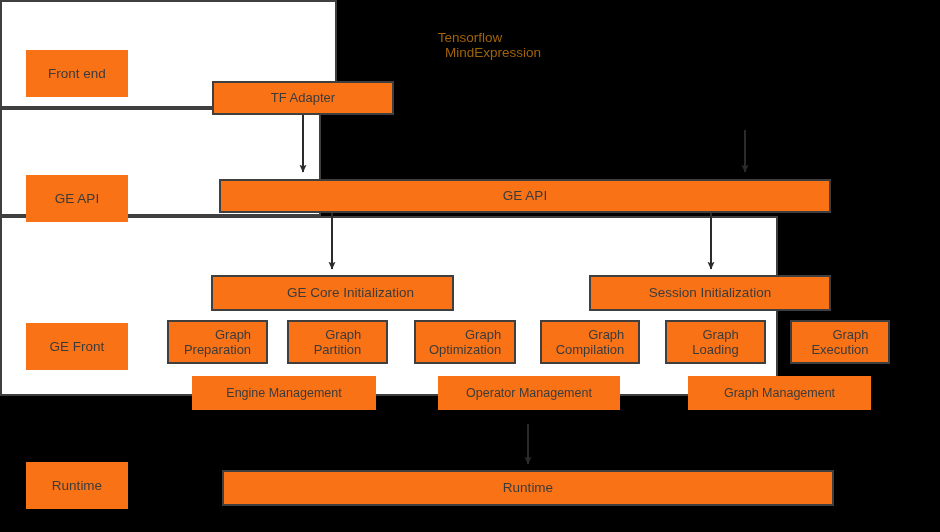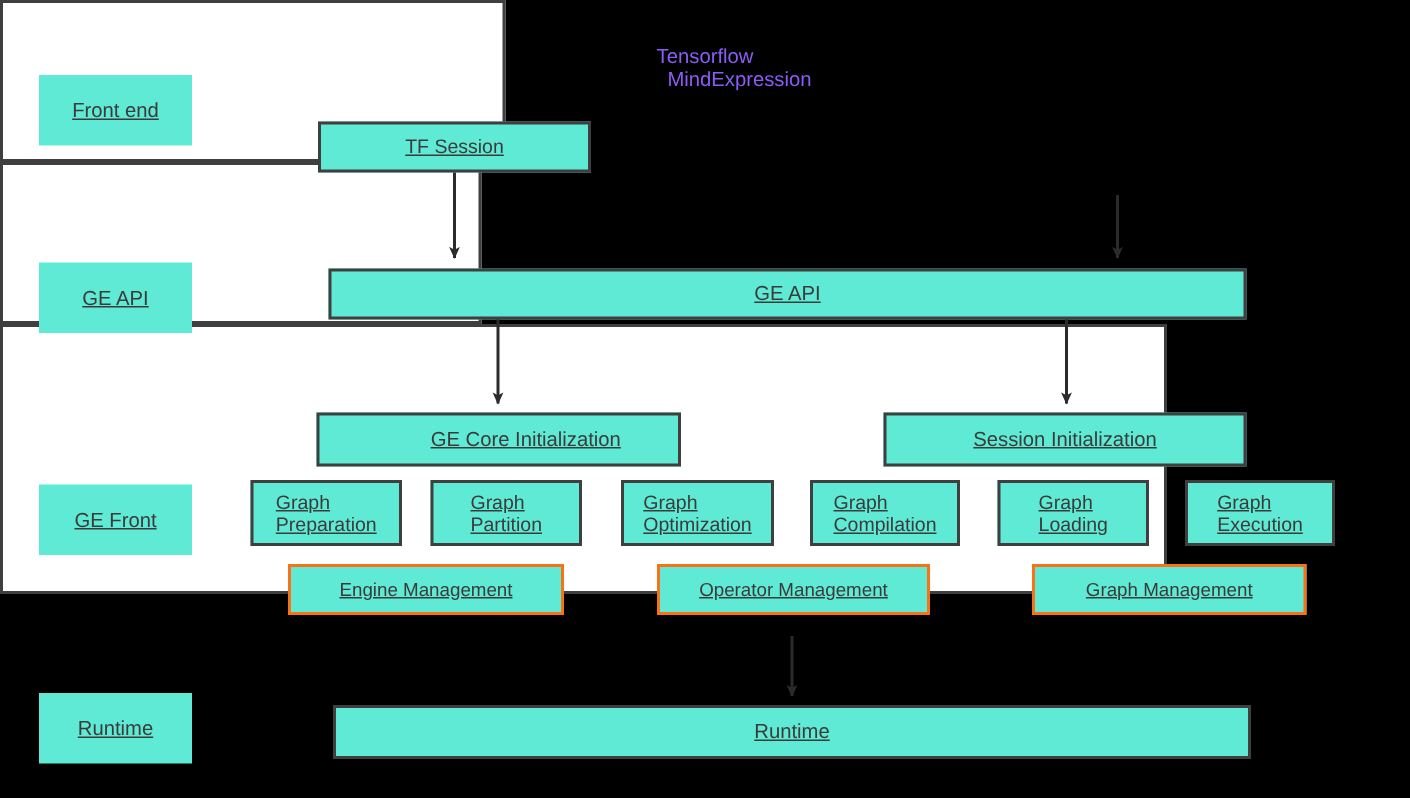--- a/index.html
+++ b/index.html
@@ -12,48 +12,47 @@
     position: relative;
     width: 940px;
     height: 532px;
     background: #000000;
     font-family: "Liberation Sans", sans-serif;
     overflow: hidden;
   }
   .box {
     position: absolute;
     box-sizing: border-box;
-    background: #5eead4;
+    background: #f97316;
     color: #3b3b3b;
     display: flex;
     align-items: center;
     justify-content: center;
-    text-align: left;
+    text-align: right;
     line-height: 1.18;
     white-space: pre-line;
-    text-decoration: underline;
   }
   
   .stage-label {
     border: none;
     font-size: 13.5px;
     color: #3b3b3b;
   }
   
   .container-box {
     border: 2px solid #3f3f3f;
     background: #ffffff;
     display: block;
   }
   .container-title {
     position: absolute;
     left: 0;
     right: 0;
     text-align: center;
-    color: #8b5cf6;
+    color: #a16207;
     font-size: 13.5px;
   }
   
   .node {
     border: 2px solid #3f3f3f;
     font-size: 13px;
   }
   .node-wide {
     border: 2px solid #3f3f3f;
     font-size: 13.5px;
@@ -86,21 +85,21 @@
     <span>GE Front</span>
   </div>
   <div class="box stage-label" style="left:26px; top:462px; width:102px; height:47px;">
     <span>Runtime</span>
   </div>
 
   <div class="container-box" style="left:141px; top:26px; width:333px; height:104px;">
     <div class="container-title" style="top:30px;">Tensorflow</div>
   </div>
   <div class="box node" style="left:212px; top:81px; width:182px; height:34px;">
-    <span>TF Session</span>
+    <span>TF Adapter</span>
   </div>
 
   <div class="container-box" style="left:586px; top:26px; width:317px; height:104px;">
     <div class="container-title" style="top:45px;margin-left:46px;">MindExpression</div>
   </div>
 
   <div class="box node-wide" style="left:219px; top:179px; width:612px; height:34px;">
     <span>GE API</span>
   </div>
 

